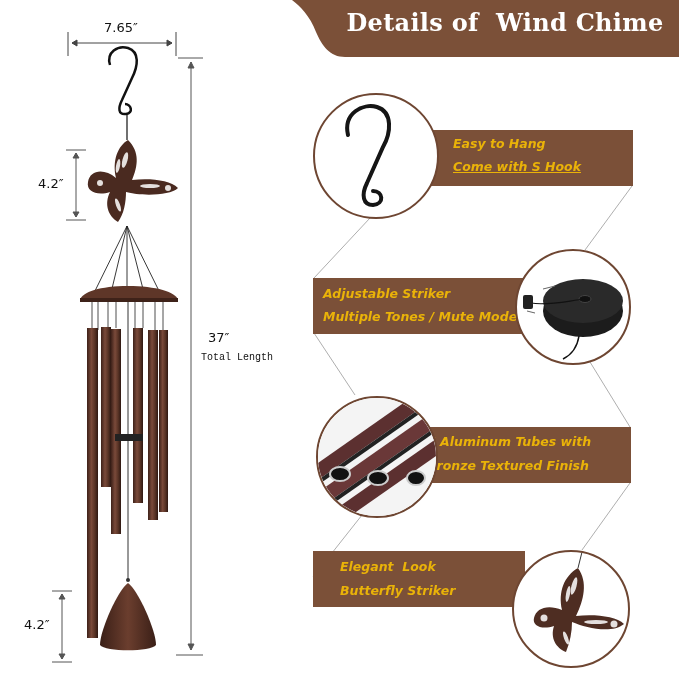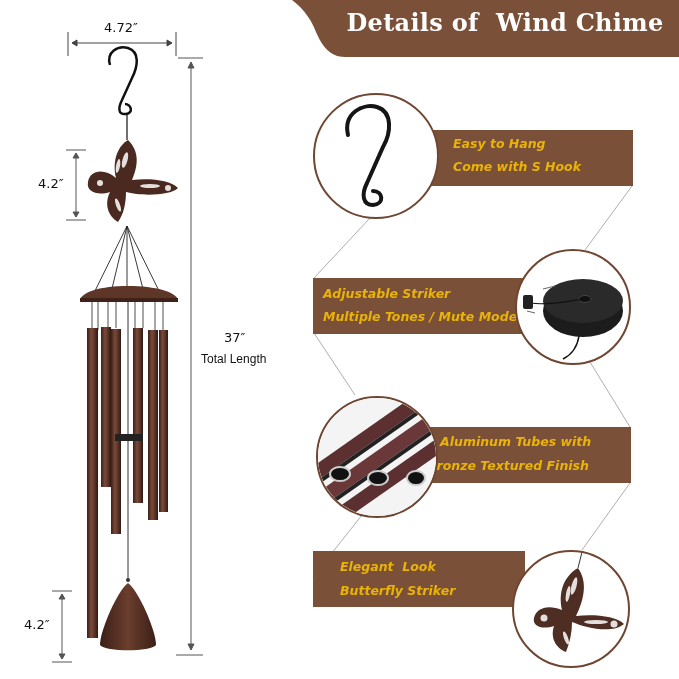--- a/index.html
+++ b/index.html
@@ -8,21 +8,21 @@
   .abs { position:absolute; }
   .header-bar { left:0; top:0; width:679px; height:60px; }
   .header-title { position:absolute; left:340px; top:8px; width:330px; text-align:center;
     color:#ffffff; font-family:"DejaVu Serif", serif; font-weight:bold; font-size:24px; letter-spacing:0.3px;
     white-space:pre; }
   .banner { position:absolute; background:#7b5038; height:56px; }
   .banner-text { position:absolute; color:#eab308; font-family:"DejaVu Sans", sans-serif; font-style:italic;
     font-weight:bold; font-size:12.5px; line-height:24px; white-space:pre; }
   .circle { position:absolute; border-radius:50%; border:2px solid #6e4632; background:#ffffff; overflow:hidden; box-sizing:border-box; }
   .dim-label { position:absolute; color:#111; font-size:13px; font-family:"DejaVu Sans", sans-serif; white-space:pre; }
-  .dim-sub { position:absolute; color:#111; font-size:12px; font-family:Liberation Sans, sans-serif; white-space:pre; }
+  .dim-sub { position:absolute; color:#111; font-size:10px; font-family:Liberation Mono, monospace; white-space:pre; }
   svg { display:block; }
 </style>
 </head>
 <body>
 
 <div class="abs header-bar">
   <svg width="679" height="60">
     <path d="M292,0 L679,0 L679,57 L345,57 C330,57 322,46 316,32 C310,16 300,6 292,0 Z" fill="#7b5038"></path>
   </svg>
   <div class="header-title">Details of  Wind Chime</div>
@@ -120,41 +120,41 @@
       <rect x="148" y="330" width="10" height="190" fill="url(#tube)"></rect>
       <rect x="159" y="330" width="9" height="182" fill="url(#tube)"></rect>
     </g>
 
     <line x1="128" y1="302" x2="128" y2="580" stroke="#333" stroke-width="1"></line>
     <rect x="115" y="434" width="28" height="7" fill="#222"></rect>
     <circle cx="128" cy="580" r="2" fill="#333"></circle>
 
     <path d="M128,583 C118,590 100,630 100,645 C105,652 151,652 156,645 C156,630 138,590 128,583 Z" fill="url(#bell)"></path>
   </svg>
-  <div class="dim-label" style="left:104px;top:20px;">4.72″</div>
+  <div class="dim-label" style="left:104px;top:20px;">7.65″</div>
   <div class="dim-label" style="left:38px;top:176px;">4.2″</div>
-  <div class="dim-label" style="left:224px;top:330px;text-align:right;">37″</div>
+  <div class="dim-label" style="left:208px;top:330px;text-align:right;">37″</div>
   <div class="dim-sub" style="left:201px;top:352px;">Total Length</div>
   <div class="dim-label" style="left:24px;top:617px;">4.2″</div>
 </div>
 
 <svg class="abs" style="left:0;top:0;" width="679" height="679">
   <g stroke="#999" stroke-width="0.8" fill="none">
     <line x1="370" y1="218" x2="314" y2="278"></line>
     <line x1="632" y1="186" x2="585" y2="250"></line>
     <line x1="314" y1="333" x2="355" y2="395"></line>
     <line x1="590" y1="362" x2="630" y2="427"></line>
     <line x1="630" y1="483" x2="582" y2="550"></line>
     <line x1="362" y1="515" x2="313" y2="577"></line>
   </g>
 </svg>
 
 <div class="banner" style="left:425px;top:130px;width:208px;">
   <div class="banner-text" style="left:28px;top:2px;">Easy to Hang</div>
-  <div class="banner-text" style="left:28px;top:25px;">Come with S Hook</div>
+  <div class="banner-text" style="left:28px;top:25px;text-decoration:underline;">Come with S Hook</div>
 </div>
 <div class="circle" style="left:313px;top:93px;width:126px;height:126px;">
   <svg width="122" height="122">
     <path d="M33,40 C28,18 48,8 62,12 C78,17 76,38 68,52 L52,88 C46,100 48,110 58,110 C70,109 68,96 58,96" stroke="#151515" stroke-width="4" fill="none" stroke-linecap="round"></path>
   </svg>
 </div>
 
 <div class="banner" style="left:313px;top:278px;width:213px;">
   <div class="banner-text" style="left:10px;top:27px;">Multiple Tones / Mute Mode</div>
   <div class="banner-text" style="left:10px;top:4px;">Adjustable Striker</div>

